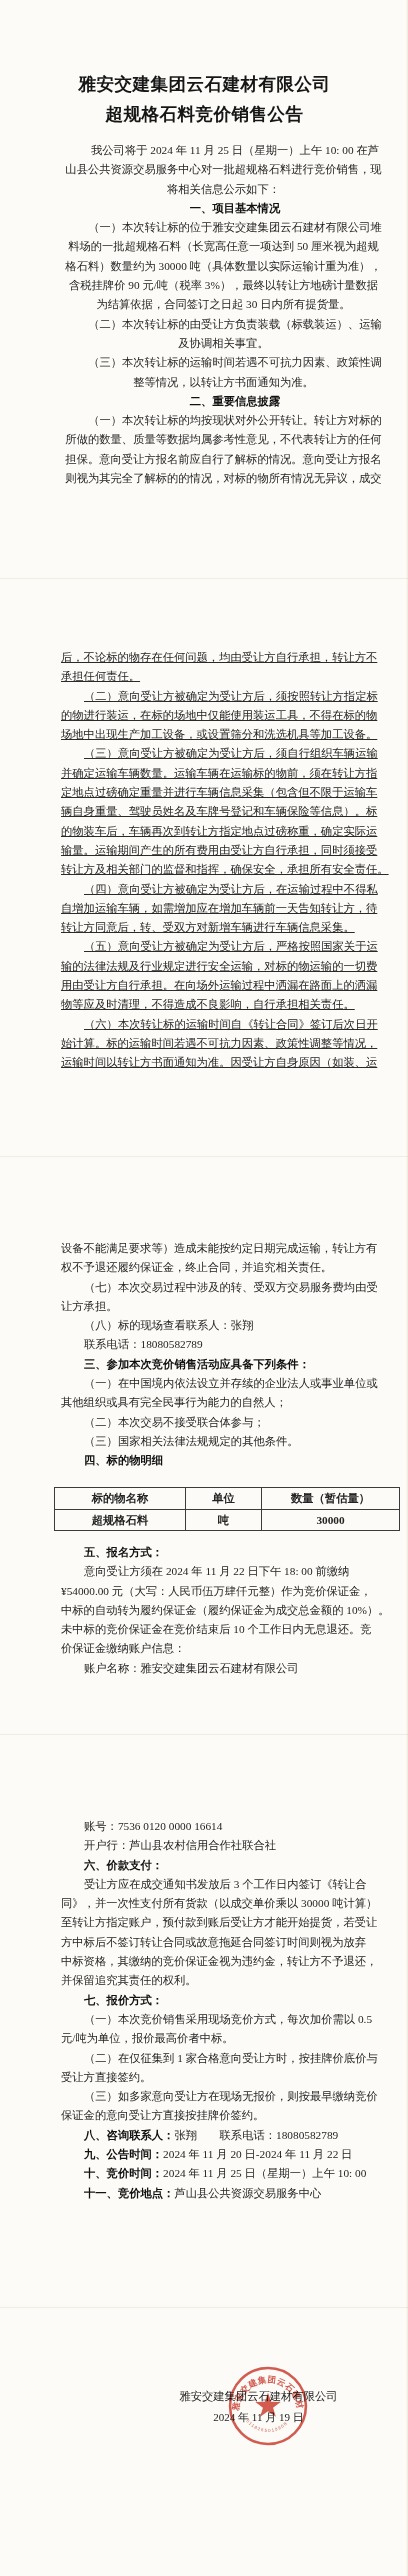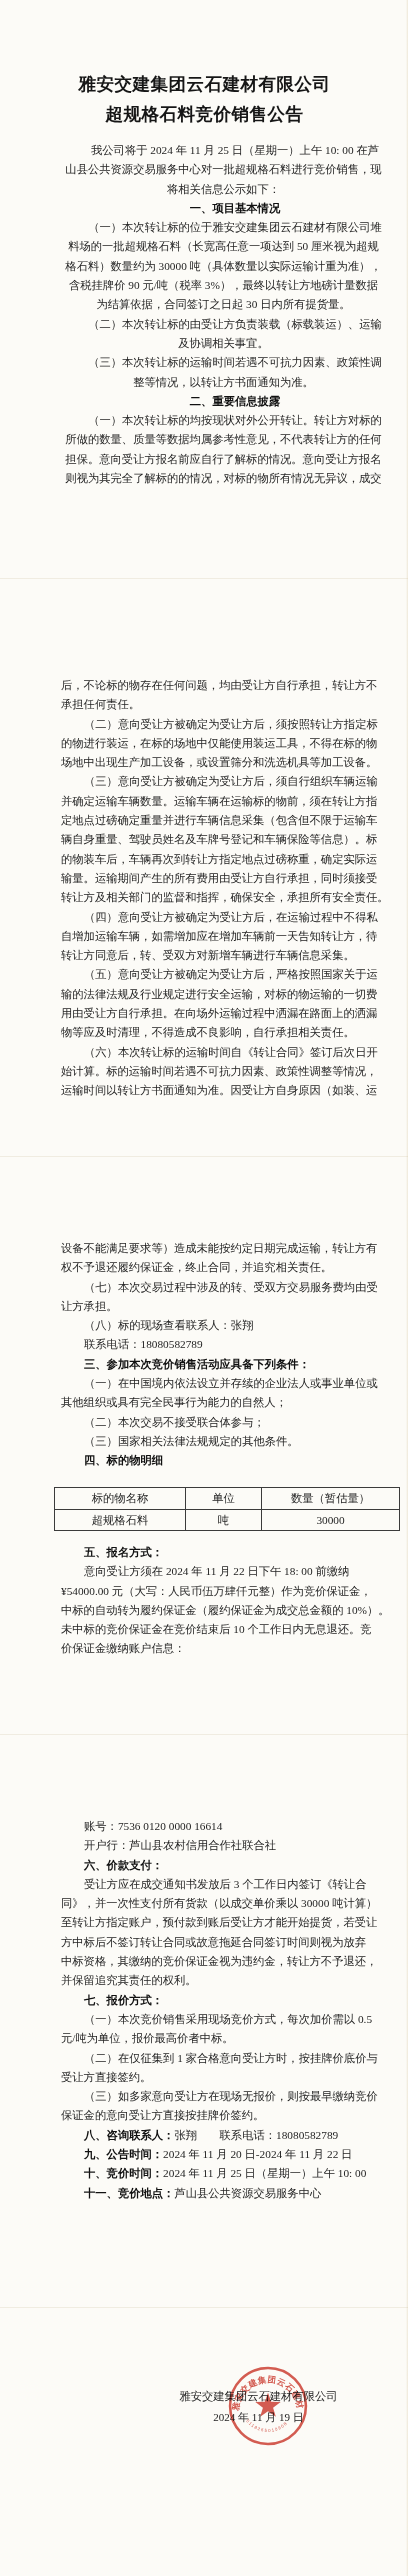--- a/index.html
+++ b/index.html
@@ -14,33 +14,33 @@
     background:linear-gradient(to left,rgba(205,185,140,.45),rgba(255,255,255,0));}
   
   .title{
     position:absolute;left:0;width:409px;text-align:center;
     font-weight:700;font-size:17.5px;line-height:21.6px;color:#161616;
     letter-spacing:0.5px;font-family:"Liberation Serif", serif;
   }
   #title1{top:74px;} #title2{top:104px;}
   
   .block{position:absolute;left:61px;width:325px;}
-  .block-p1{top:141px;text-align:center;} .block-p2{top:676px;} .block-p3a{top:1239px;}
+  .block-p1{top:141px;text-align:center;} .block-p2{top:648px;text-decoration:underline;} .block-p3a{top:1239px;}
   .block-p3b{top:1543px;} .block-p4{top:1817px;}
   .line{height:19.3px;line-height:19.3px;font-size:11.3px;white-space:nowrap;color:#242424;}
   .line.indent{padding-left:23px;}
   .line .head{font-family:"Liberation Sans", sans-serif;font-weight:700;color:#111;}
   
   #stone-table{
     position:absolute;left:54px;top:1487px;width:346px;height:43px;
     border-collapse:collapse;table-layout:fixed;font-size:11.3px;color:#242424;
   }
   #stone-table td,#stone-table th{
     border:1px solid #3b3b3b;text-align:center;vertical-align:middle;
-    font-weight:400;padding:0;height:20.6px;line-height:20.6px;overflow:hidden;
+    font-weight:700;padding:0;height:20.6px;line-height:20.6px;overflow:hidden;
   }
   #stone-table .col-name{width:131px;} #stone-table .col-unit{width:76px;}
   
   .sig{position:absolute;left:178px;width:161px;text-align:center;font-size:11.3px;color:#242424;white-space:nowrap;}
   #sig-company{top:2389px;}
   #sig-date{top:2410px;font-size:11px;}
   #seal{position:absolute;left:227px;top:2365px;width:82px;height:82px;mix-blend-mode:multiply;}
 </style>
 </head>
 <body>
@@ -114,20 +114,21 @@
       <div class="line indent">（三）国家相关法律法规规定的其他条件。</div>
       <div class="line indent"><span class="head">四、标的物明细</span></div>
     </div>
   <div class="block block-p3b">
       <div class="line indent"><span class="head">五、报名方式：</span></div>
       <div class="line indent">意向受让方须在 2024 年 11 月 22 日下午 18: 00 前缴纳</div>
       <div class="line">¥54000.00 元（大写：人民币伍万肆仟元整）作为竞价保证金，</div>
       <div class="line">中标的自动转为履约保证金（履约保证金为成交总金额的 10%）。</div>
       <div class="line">未中标的竞价保证金在竞价结束后 10 个工作日内无息退还。竞</div>
       <div class="line">价保证金缴纳账户信息：</div>
+      <div class="line indent">账户名称：雅安交建集团云石建材有限公司</div>
     </div>
   <div class="block block-p4">
       <div class="line indent">账号：7536 0120 0000 16614</div>
       <div class="line indent">开户行：芦山县农村信用合作社联合社</div>
       <div class="line indent"><span class="head">六、价款支付：</span></div>
       <div class="line indent">受让方应在成交通知书发放后 3 个工作日内签订《转让合</div>
       <div class="line">同》，并一次性支付所有货款（以成交单价乘以 30000 吨计算）</div>
       <div class="line">至转让方指定账户，预付款到账后受让方才能开始提货，若受让</div>
       <div class="line">方中标后不签订转让合同或故意拖延合同签订时间则视为放弃</div>
       <div class="line">中标资格，其缴纳的竞价保证金视为违约金，转让方不予退还，</div>

